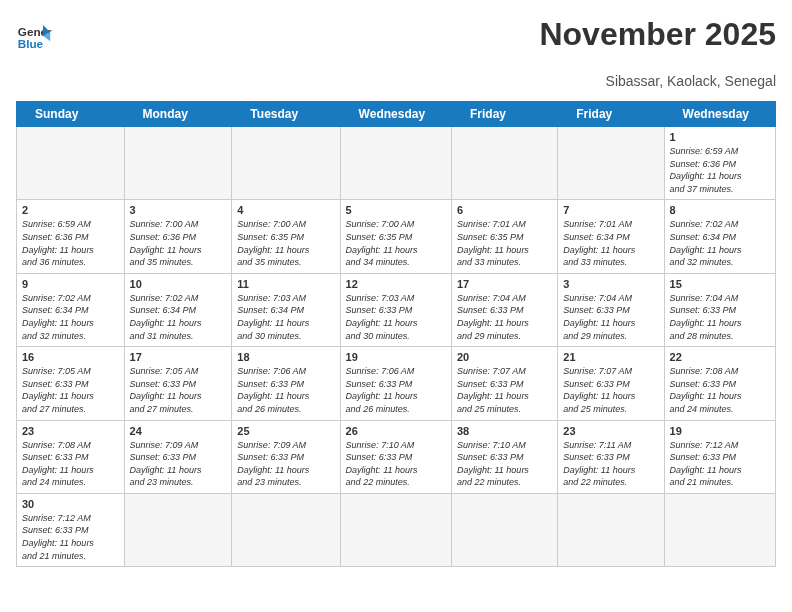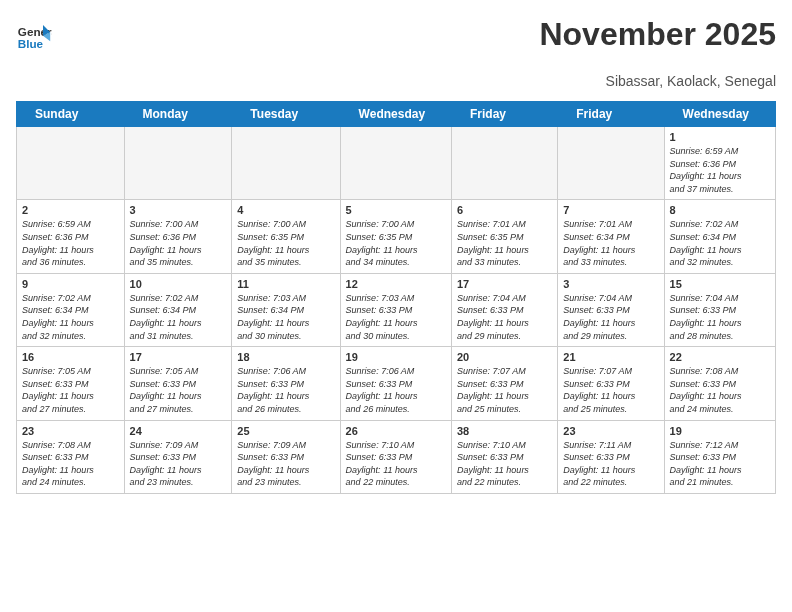--- a/index.html
+++ b/index.html
@@ -319,14 +319,29 @@
 and 22 minutes.</div>
         </td>
         <td>
           <div class="day-num">19</div>
           <div class="day-info" style="white-space: pre-line;">Sunrise: 7:12 AM
 Sunset: 6:33 PM
 Daylight: 11 hours
 and 21 minutes.</div>
         </td>
       </tr>
+      <tr>
+        <td>
+          <div class="day-num">30</div>
+          <div class="day-info" style="white-space: pre-line;">Sunrise: 7:12 AM
+Sunset: 6:33 PM
+Daylight: 11 hours
+and 21 minutes.</div>
+        </td>
+        <td class="empty"></td>
+        <td class="empty"></td>
+        <td class="empty"></td>
+        <td class="empty"></td>
+        <td class="empty"></td>
+        <td class="empty"></td>
+      </tr>
     </tbody>
 </table>
 
 </body></html>

